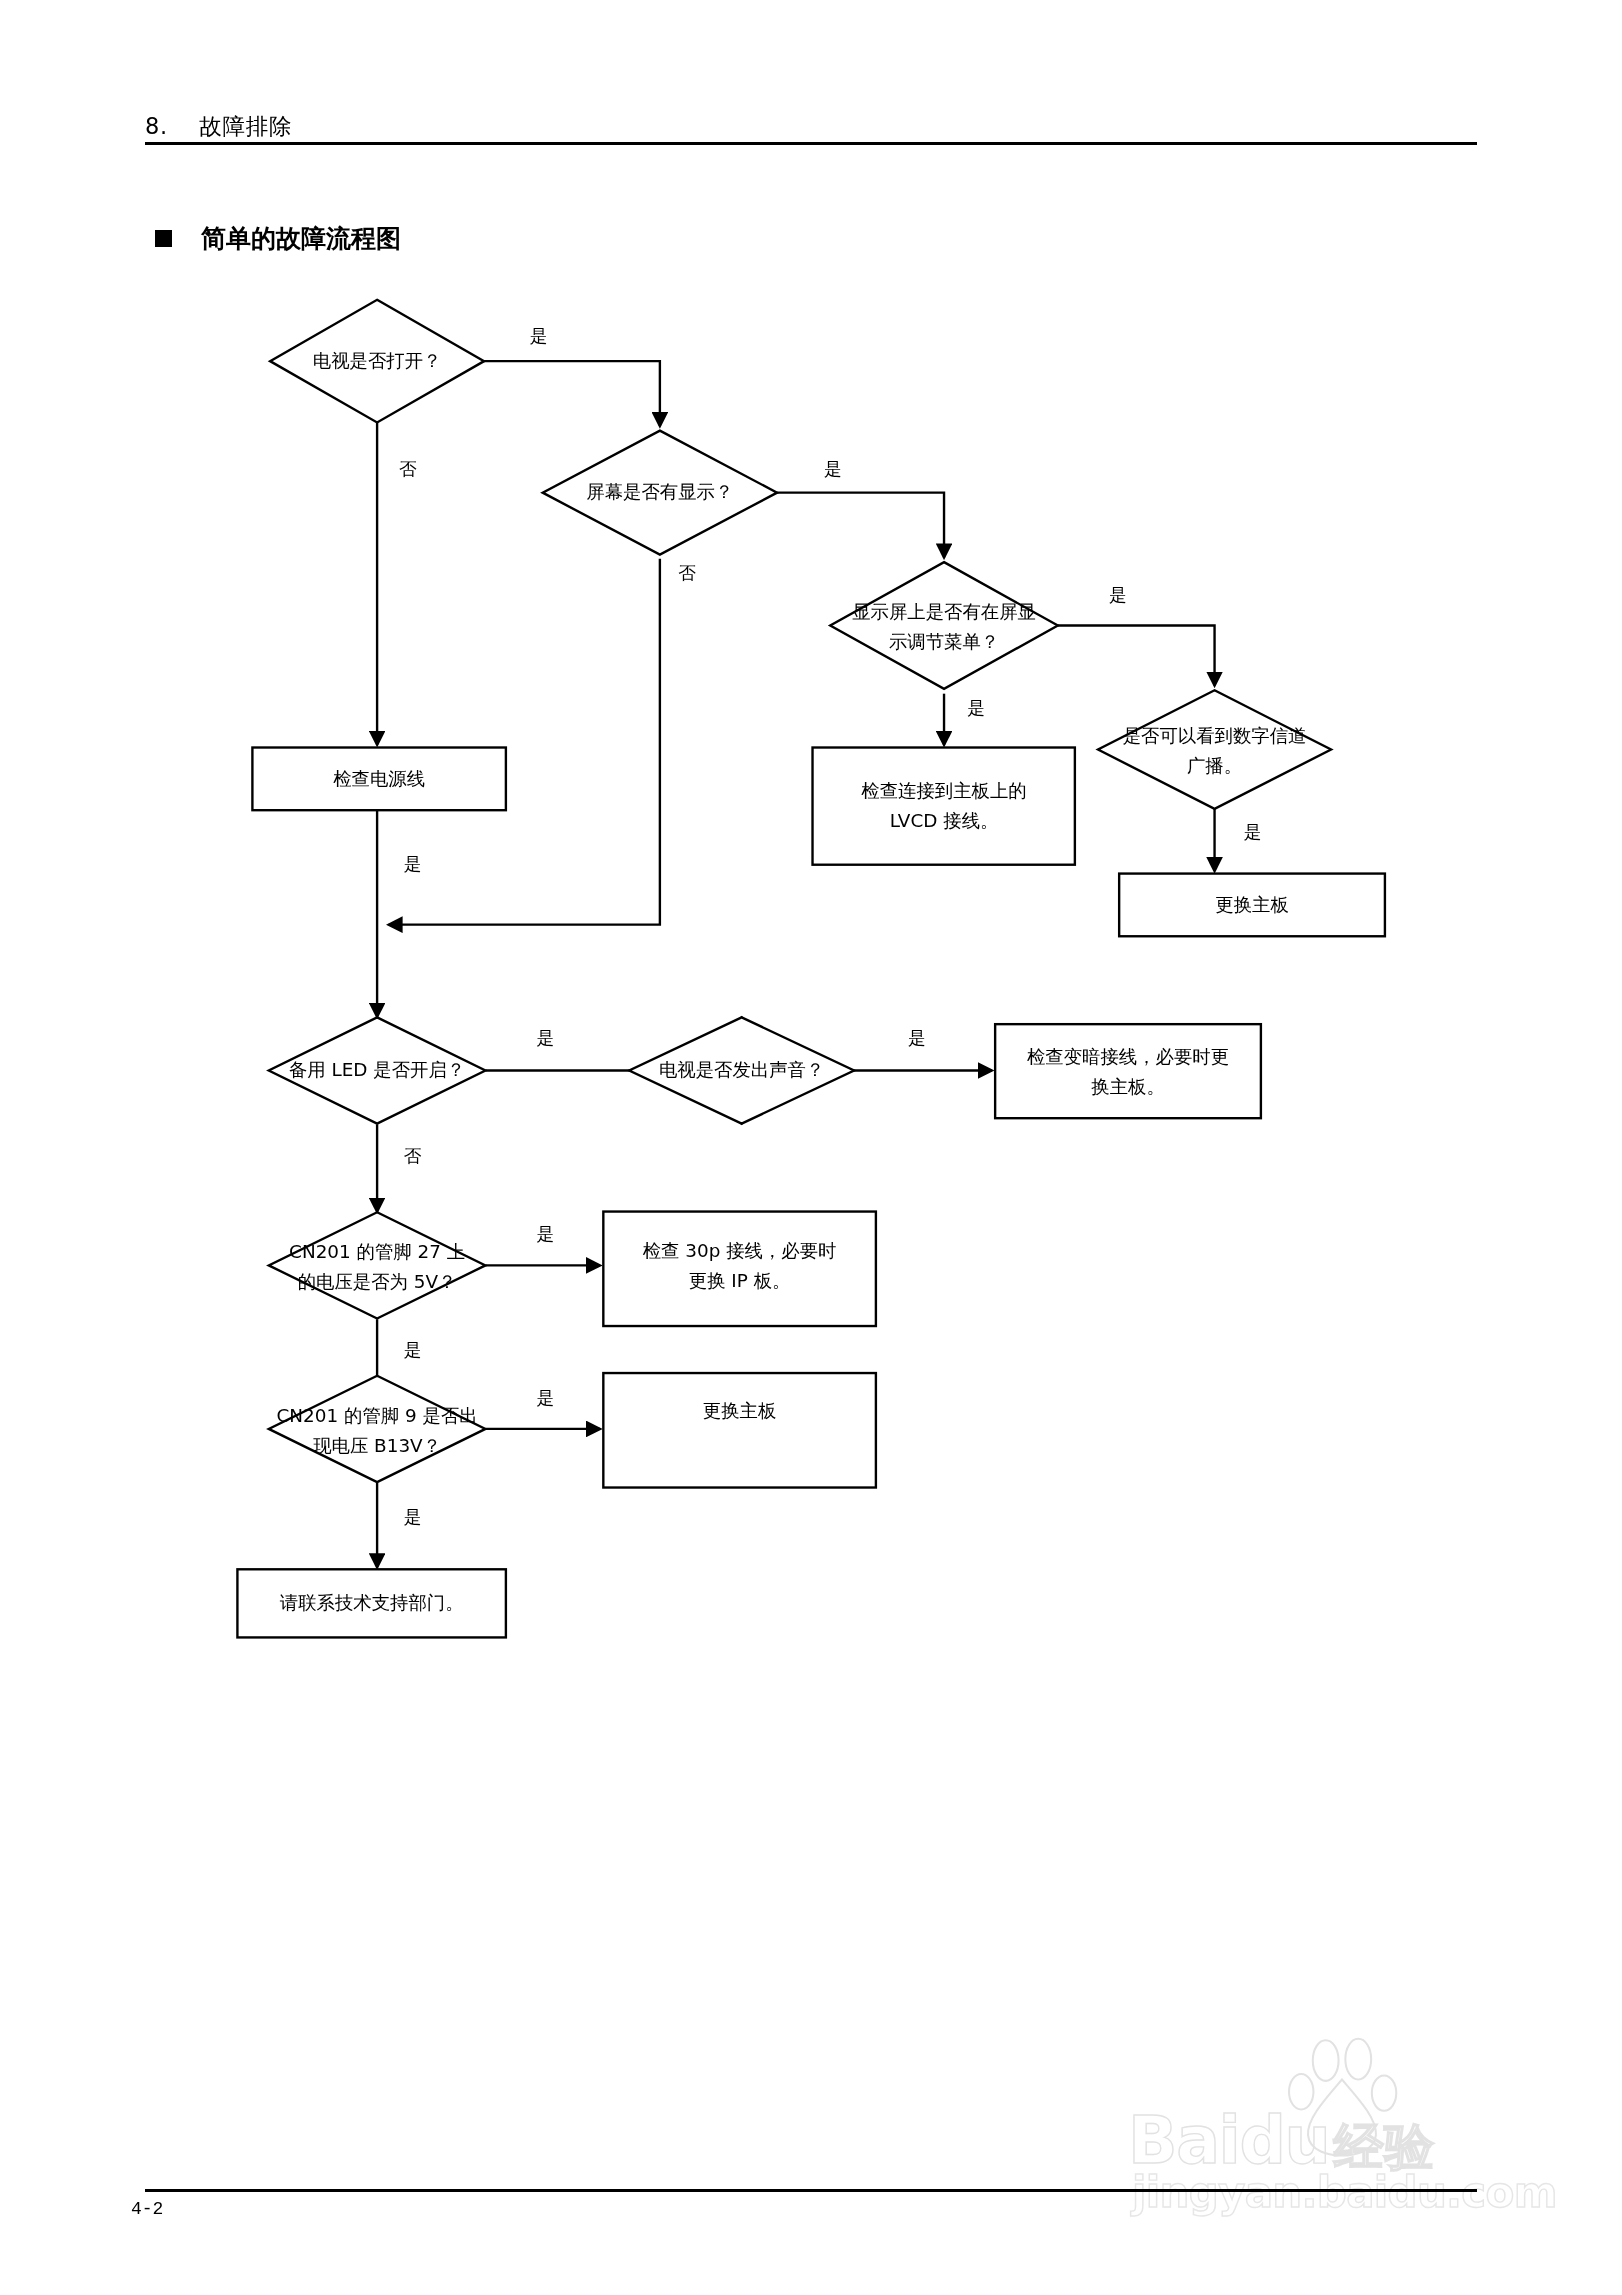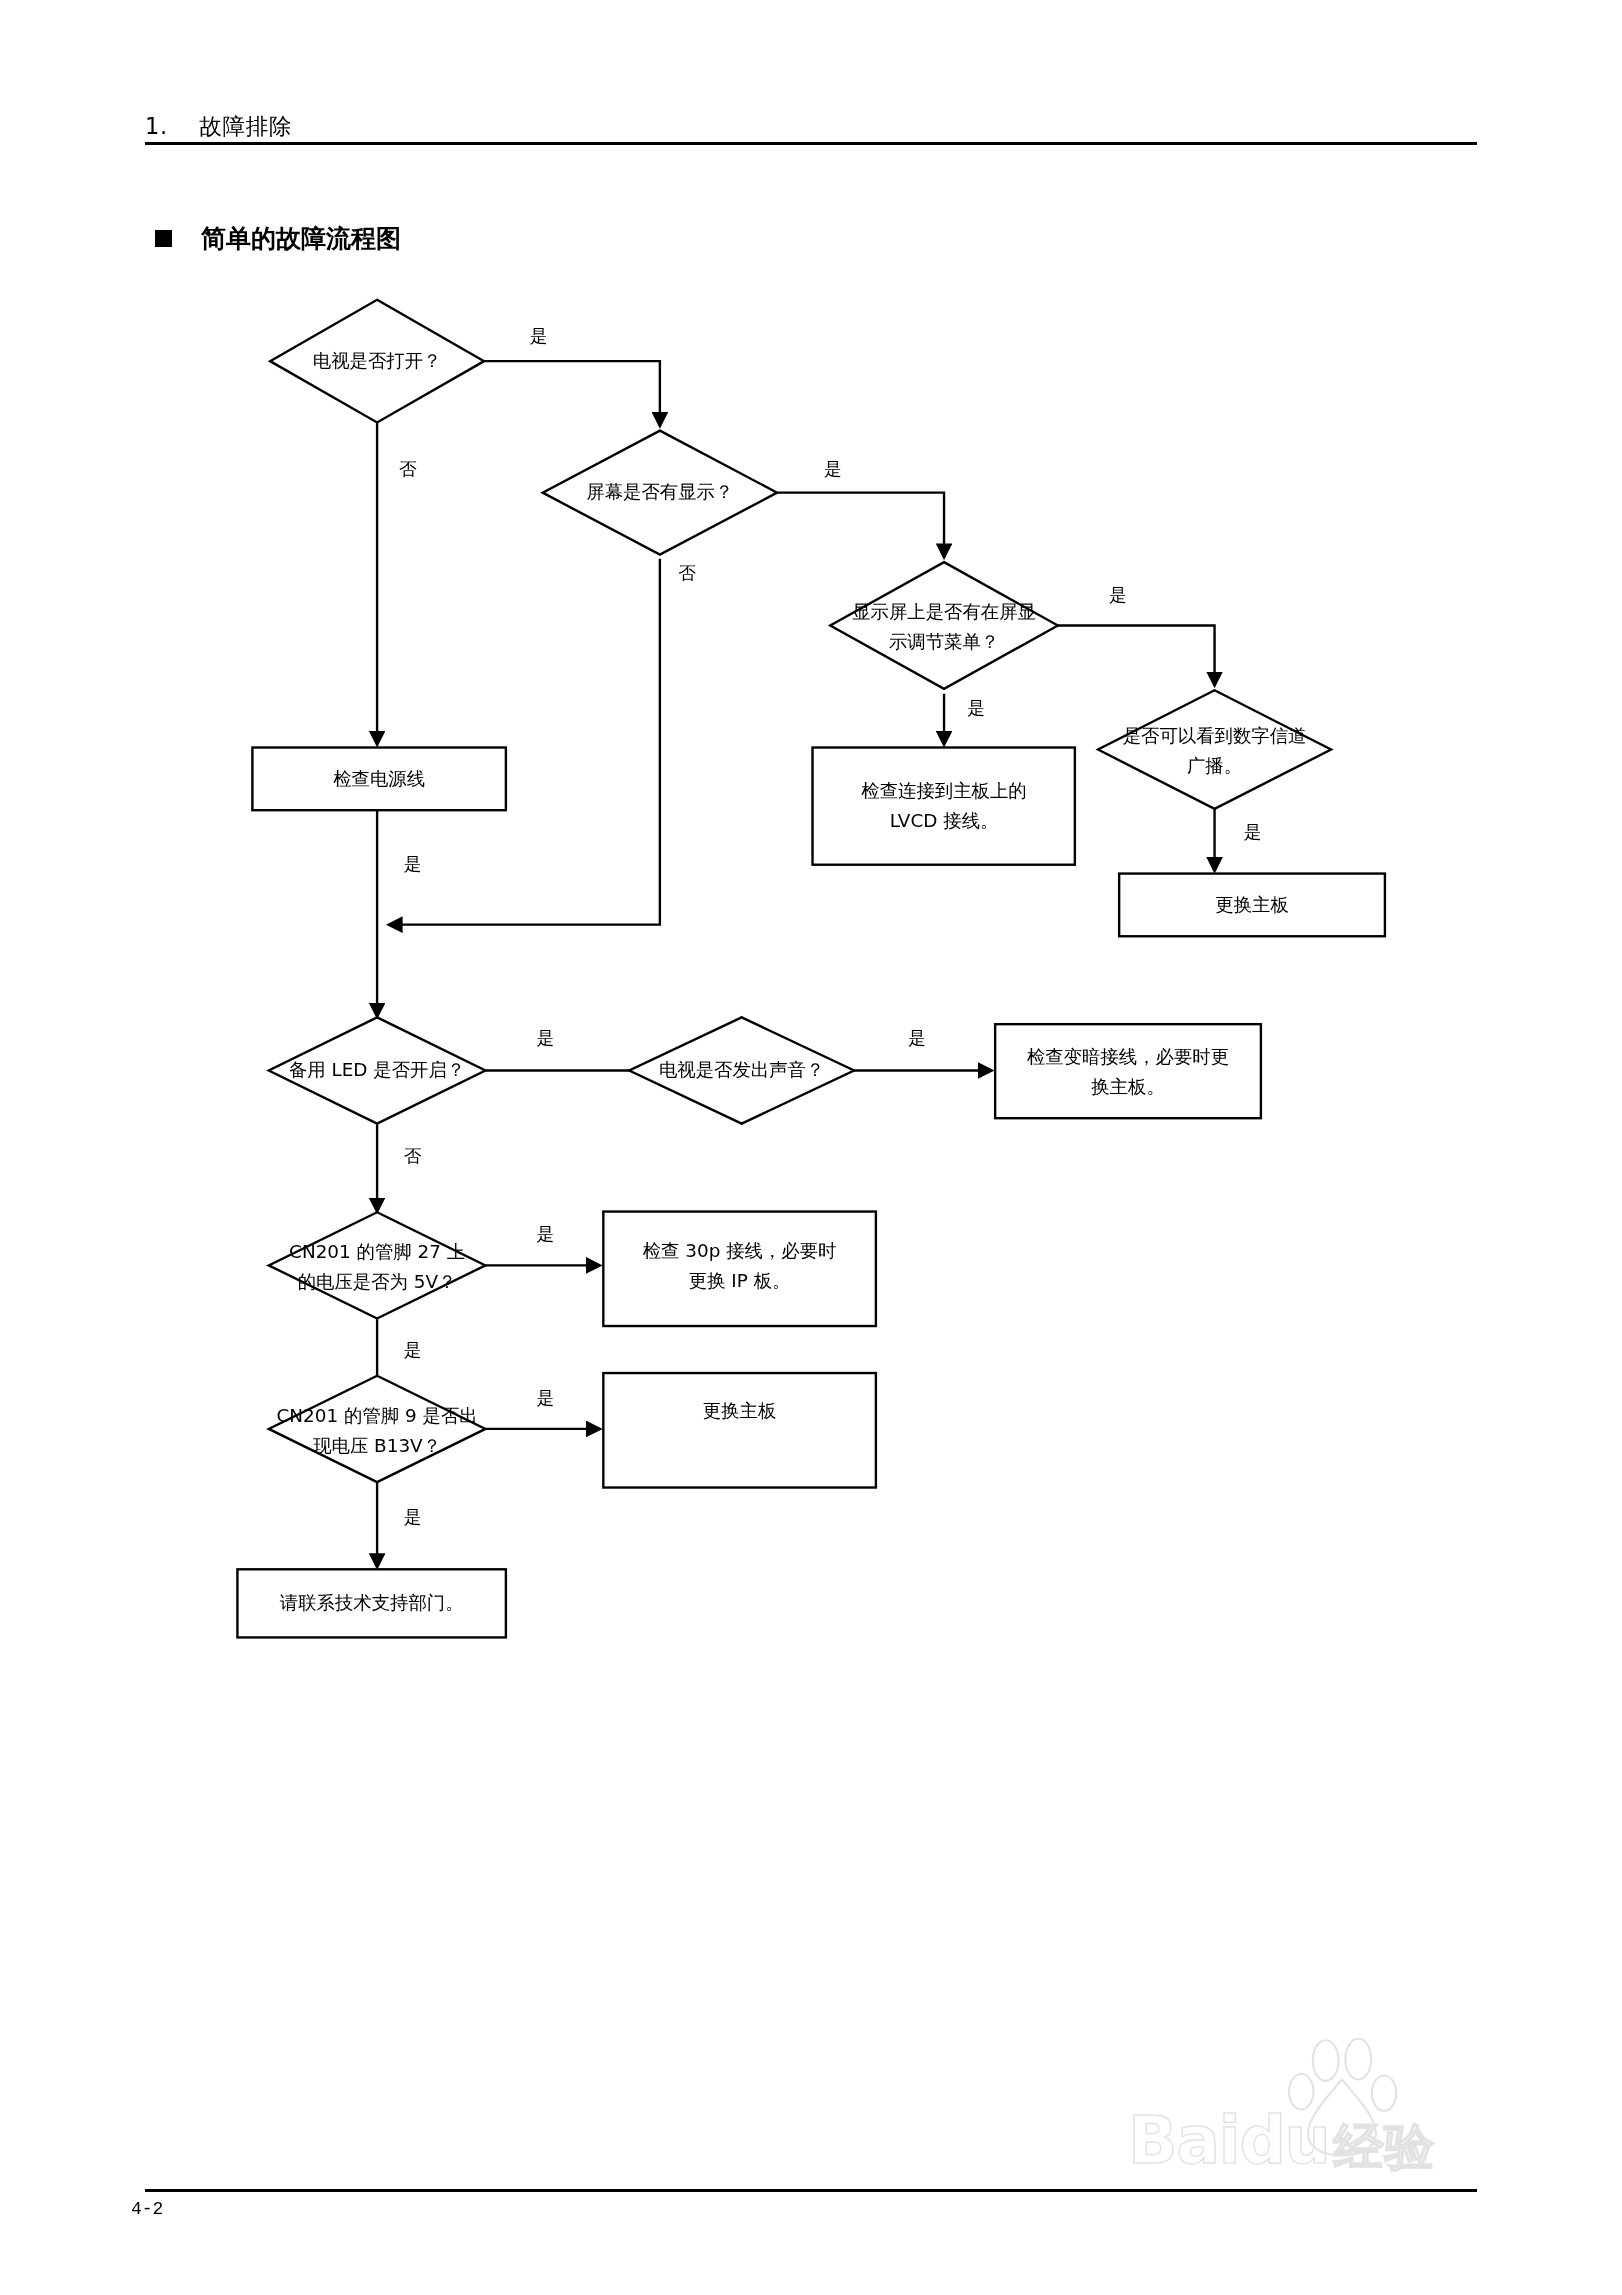--- a/index.html
+++ b/index.html
@@ -162,21 +162,21 @@
     top: 4.1px;
     width: 116px;
     height: 129px;
   }
 </style>
 </head>
 <body>
 
 <div id="page">
 
-  <div class="header-title">1.    故障排除</div>
+  <div class="header-title">8.    故障排除</div>
   <div class="header-rule"></div>
 
   <div class="section-heading">
     <span class="section-bullet"></span>
     <span>简单的故障流程图</span>
   </div>
 
   <svg id="flow" viewBox="0 0 2381 3368">
     <defs>
       <marker id="arrow" viewBox="0 0 12 12" refX="10" refY="6" markerWidth="7" markerHeight="7" orient="auto-start-reverse">
@@ -321,19 +321,20 @@
     </div>
     <svg class="wm-paw" viewBox="0 0 170 190">
       <g fill="none" stroke="#e2e2e2" stroke-width="3">
         <ellipse cx="58" cy="42" rx="19" ry="30"></ellipse>
         <ellipse cx="106" cy="40" rx="19" ry="30"></ellipse>
         <ellipse cx="22" cy="88" rx="18" ry="26"></ellipse>
         <ellipse cx="144" cy="90" rx="18" ry="26"></ellipse>
         <path d="M 82 70 C 58 98 30 128 32 152 C 34 176 64 182 82 182 C 100 182 130 176 132 152 C 134 128 106 98 82 70 Z"></path>
       </g>
     </svg>
+    <div class="wm-url">jingyan.baidu.com</div>
   </div>
 
   <div class="footer-rule"></div>
   <div class="footer-page">4-2</div>
 
 </div>
 
 
 </body></html>

